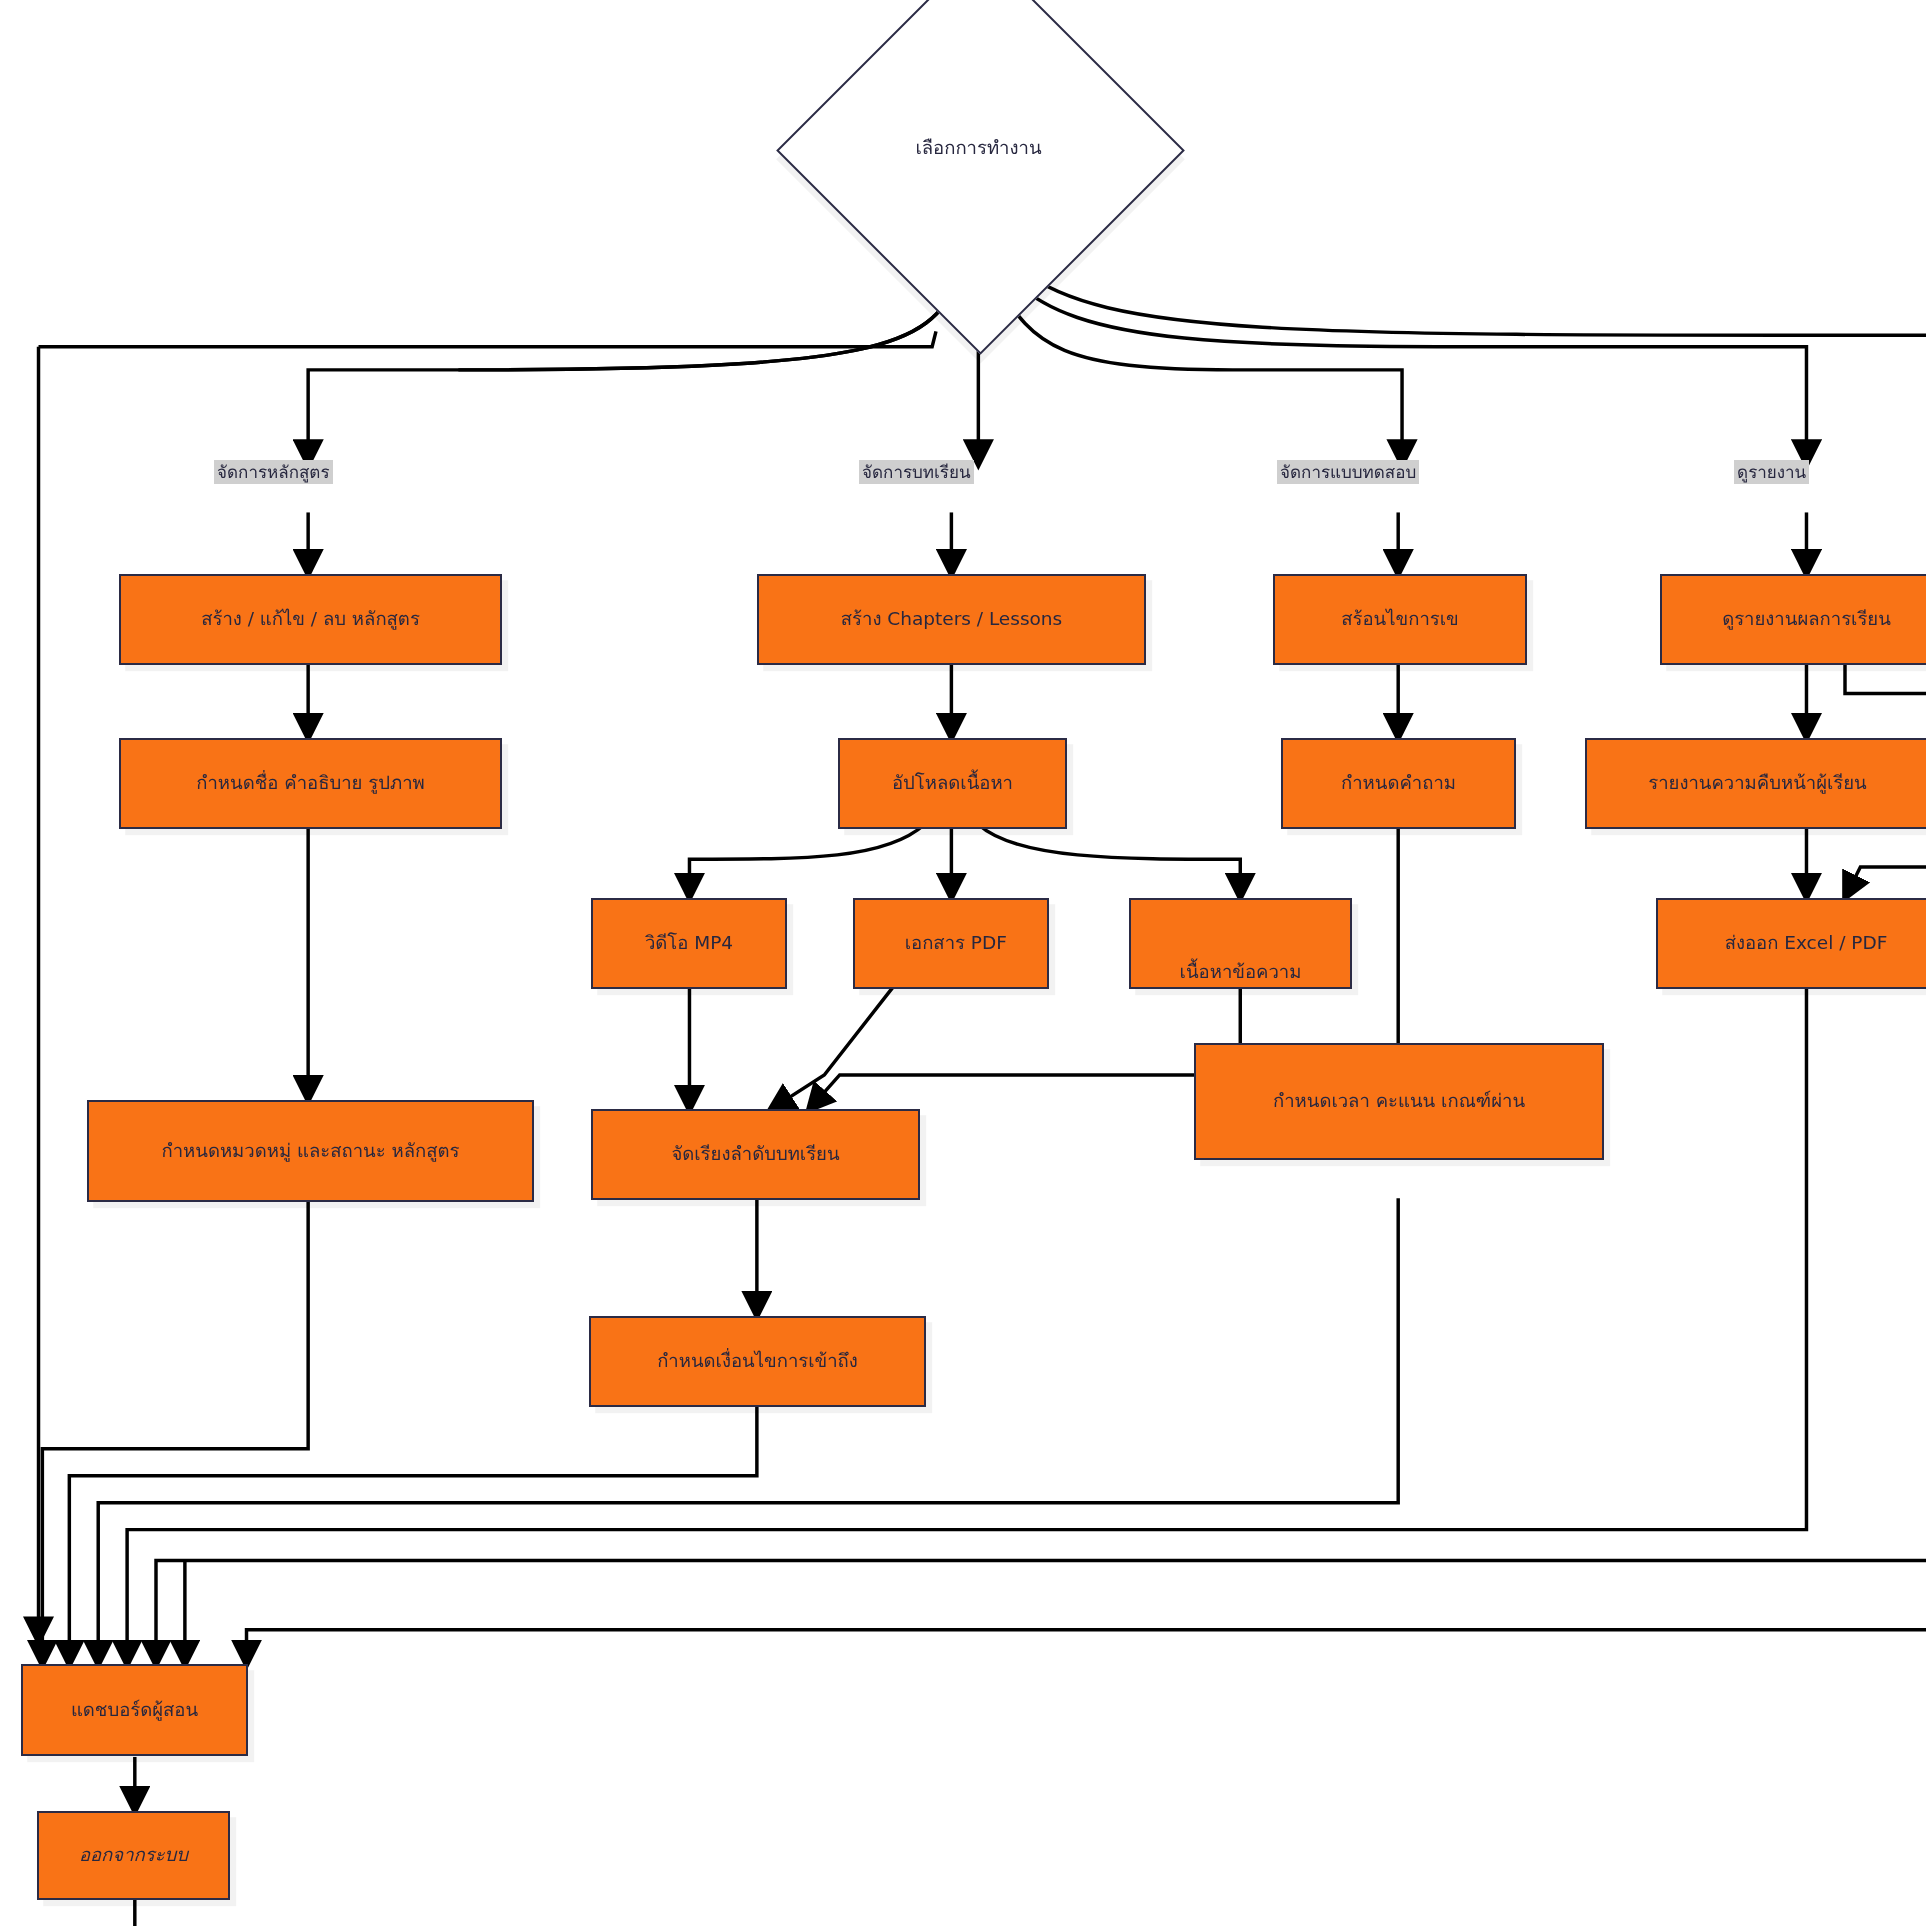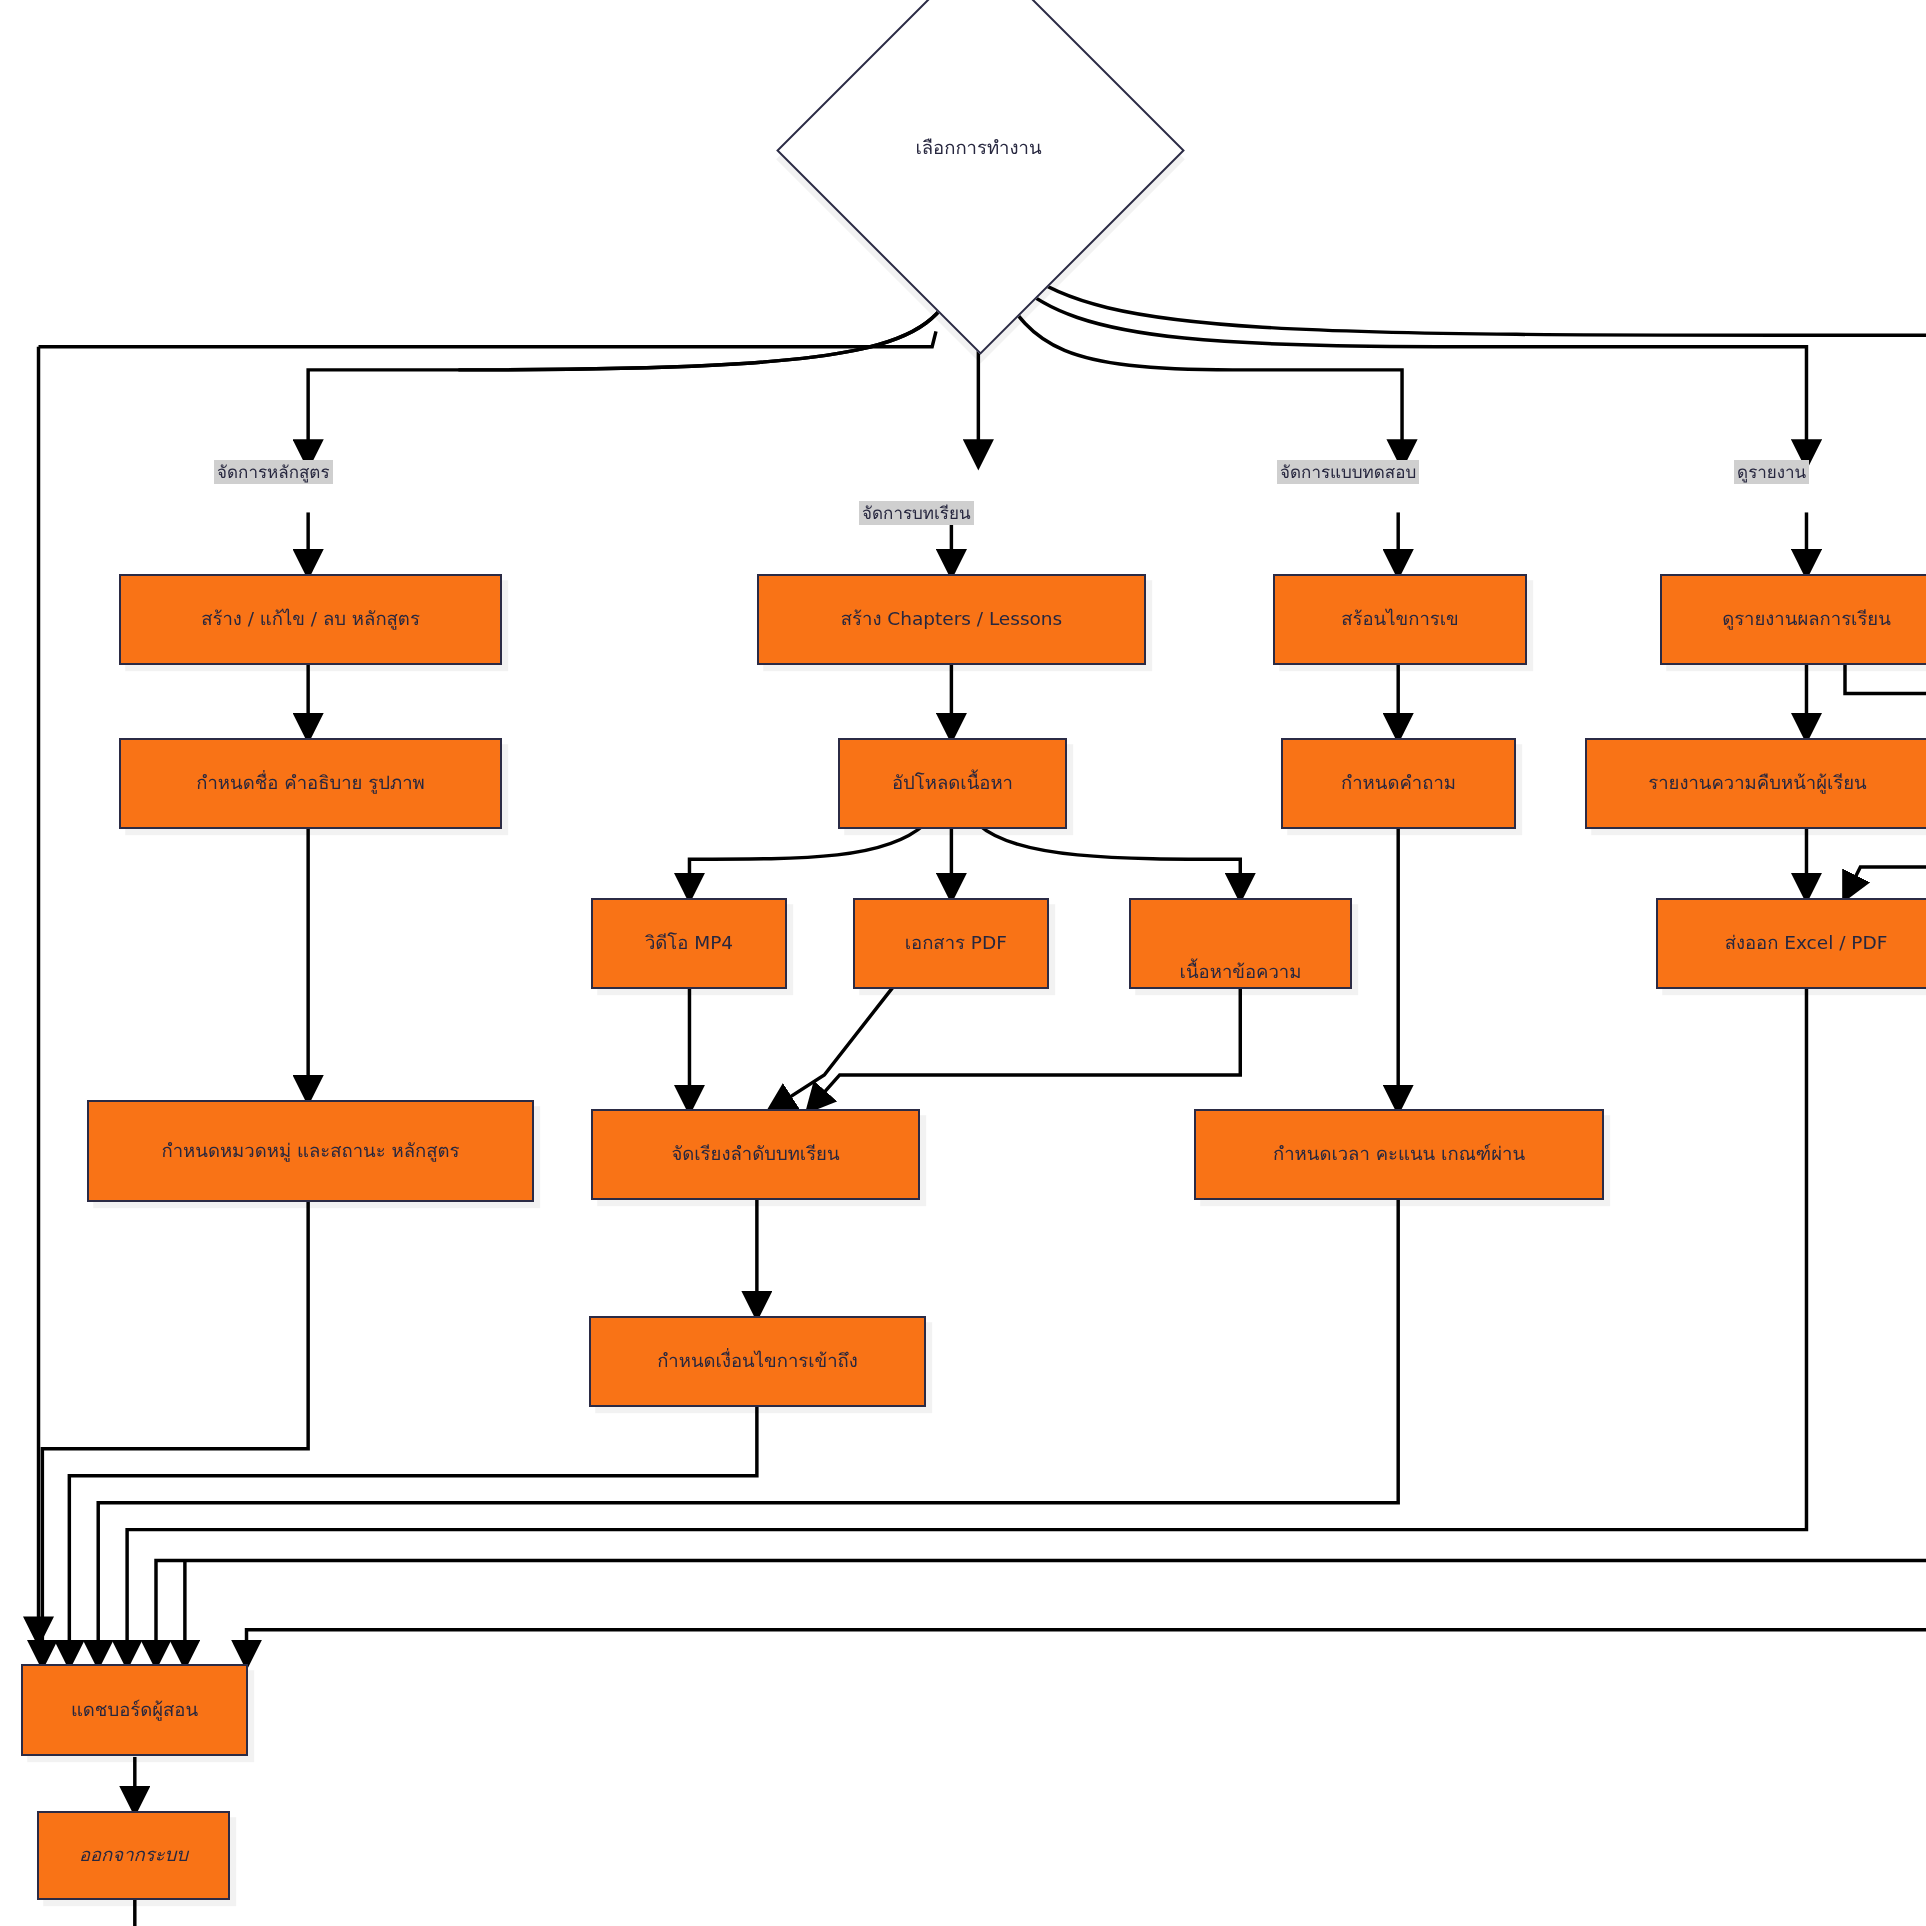--- a/index.html
+++ b/index.html
@@ -93,21 +93,21 @@
       <path d="M100,900 L2420,900 L2430,860"></path>
     </g>
   </svg>
 
   <div class="node diamond t48" style="left:836px;top:5.8px;width:285px;height:285px;">
     <span class="dshape"></span>
     <span class="dlabel">เลือกการทำงาน</span>
   </div>
 
   <div class="edge-label t44" style="left:214px;top:460px;">จัดการหลักสูตร</div>
-  <div class="edge-label t44" style="left:859px;top:460px;margin-top:41px;">จัดการบทเรียน</div>
+  <div class="edge-label t44" style="left:859px;top:460px;">จัดการบทเรียน</div>
   <div class="edge-label t44" style="left:1277px;top:460px;">จัดการแบบทดสอบ</div>
   <div class="edge-label t44" style="left:1734px;top:460px;">ดูรายงาน</div>
 
   <div class="node rect t48" style="left:119px;top:574px;width:383px;height:91px;">
     <span>สร้าง / แก้ไข / ลบ หลักสูตร</span>
   </div>
   <div class="node rect t48" style="left:119px;top:738px;width:383px;height:91px;">
     <span>กำหนดชื่อ คำอธิบาย รูปภาพ</span>
   </div>
   <div class="node rect t48" style="left:87px;top:1100px;width:447px;height:102px;">
@@ -135,21 +135,21 @@
   <div class="node rect t48" style="left:589px;top:1316px;width:337px;height:91px;">
     <span>กำหนดเงื่อนไขการเข้าถึง</span>
   </div>
 
   <div class="node rect t48" style="left:1273px;top:574px;width:254px;height:91px;">
     <span>สร้อนไขการเข</span>
   </div>
   <div class="node rect t48" style="left:1281px;top:738px;width:235px;height:91px;">
     <span>กำหนดคำถาม</span>
   </div>
-  <div class="node rect t48" style="left:1194px;top:1109px;width:410px;height:91px;">
+  <div class="node rect t48" style="left:1194px;top:1043px;width:410px;height:117px;">
     <span>กำหนดเวลา คะแนน เกณฑ์ผ่าน</span>
   </div>
 
   <div class="node rect t48" style="left:1660px;top:574px;width:293px;height:91px;">
     <span>ดูรายงานผลการเรียน</span>
   </div>
   <div class="node rect t48" style="left:1585px;top:738px;width:345px;height:91px;">
     <span>รายงานความคืบหน้าผู้เรียน</span>
   </div>
 

